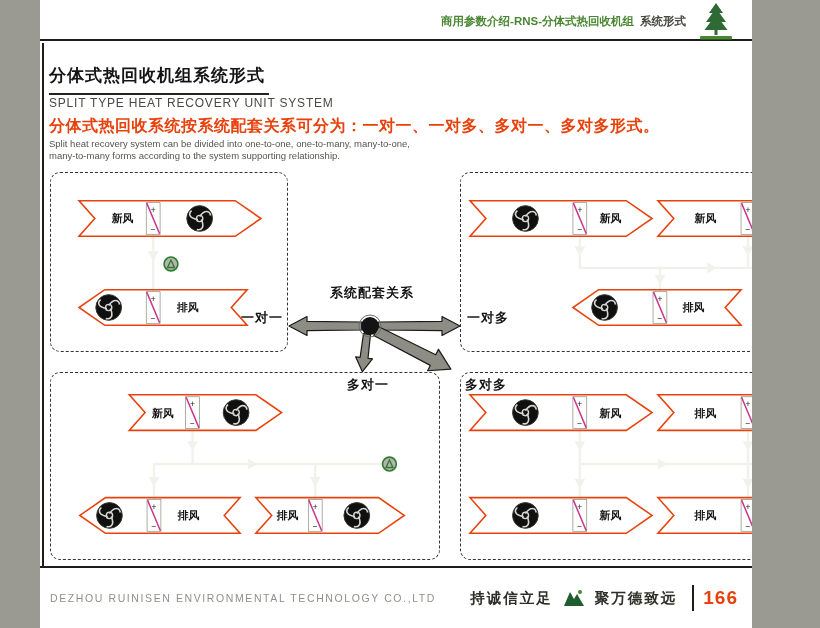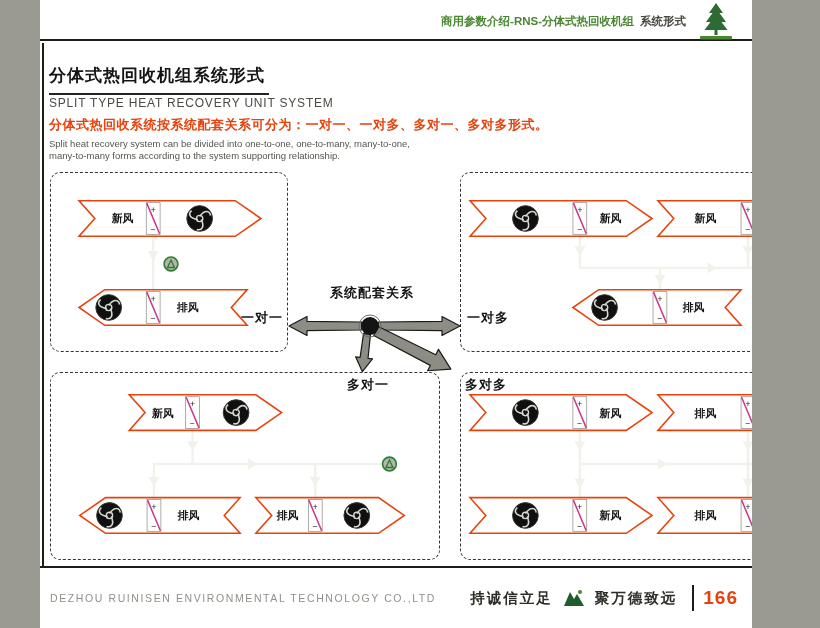--- a/index.html
+++ b/index.html
@@ -12,21 +12,21 @@
   .breadcrumb .bc-main { color:#4a8732; }
   .breadcrumb .bc-sec { color:#4a4a42; margin-left:6px; }
   .logo { position:absolute; right:16px; top:2px; width:40px; height:38px; }
 
   .left-rule { position:absolute; left:2px; top:43px; width:2px; height:523px; background:#1c1c18; }
 
   
   .title-cn { position:absolute; left:9px; top:64px; font-size:17px; font-weight:bold; color:#141414; letter-spacing:1px;
               border-bottom:2px solid #23231f; padding:0 4px 6px 0; }
   .title-en { position:absolute; left:9px; top:96px; font-size:12px; color:#4a4a44; letter-spacing:0.8px; }
-  .intro-cn { position:absolute; left:9px; top:116px; font-size:13px; font-weight:bold; color:#e8420c; letter-spacing:0.5px; }
+  .intro-cn { position:absolute; left:9px; top:116px; font-size:16px; font-weight:bold; color:#e8420c; letter-spacing:0.5px; }
   .intro-en { position:absolute; left:9px; top:138px; font-size:9.5px; color:#55554e; line-height:11.5px; }
 
   
   .dbox { position:absolute; border:1.6px dashed #35352f; border-radius:10px; }
   .box-a { left:10px;  top:172px; width:238px; height:180px; }
   .box-b { left:420px; top:172px; width:390px; height:180px; }
   .box-c { left:10px;  top:372px; width:390px; height:188px; }
   .box-d { left:420px; top:372px; width:390px; height:188px; }
   .dbox svg { position:absolute; inset:0; width:100%; height:100%; }
 

